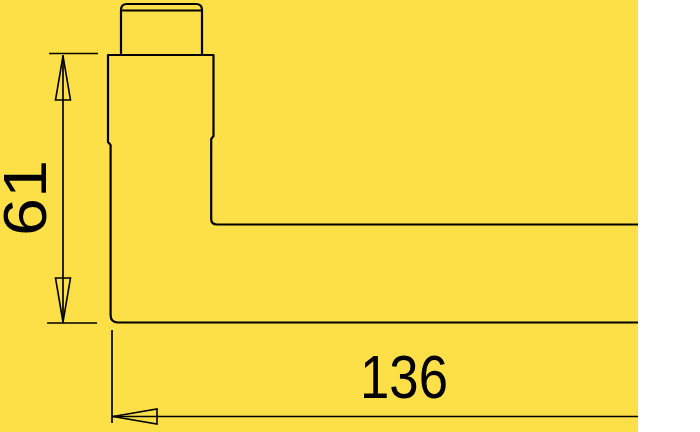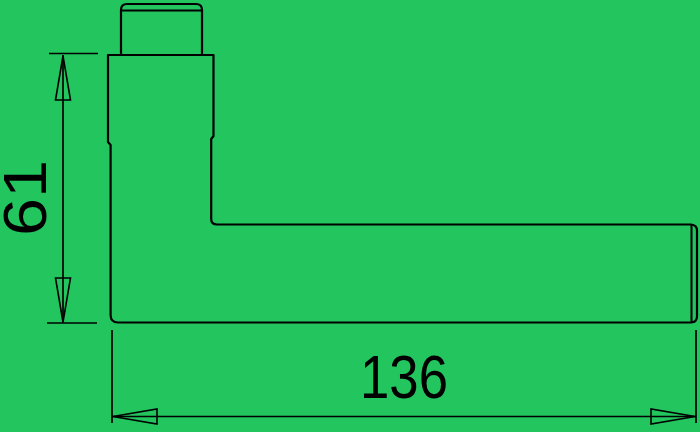--- a/index.html
+++ b/index.html
@@ -2,23 +2,23 @@
 <html><head>
 <meta charset="utf-8">
 <style>
   html, body {
     margin: 0;
     padding: 0;
     font-family: "Liberation Sans", sans-serif;
   }
   .drawing-stage {
     position: relative;
-    width: 700px;
+    width: 638px;
     height: 432px;
-    background: #22c55e;
+    background: #fde047;
     overflow: hidden;
   }
   svg { display: block; }
   .dim-text {
     font-family: "Liberation Sans", sans-serif;
     font-size: 61px;
     fill: #000000;
   }
 </style>
 </head>

